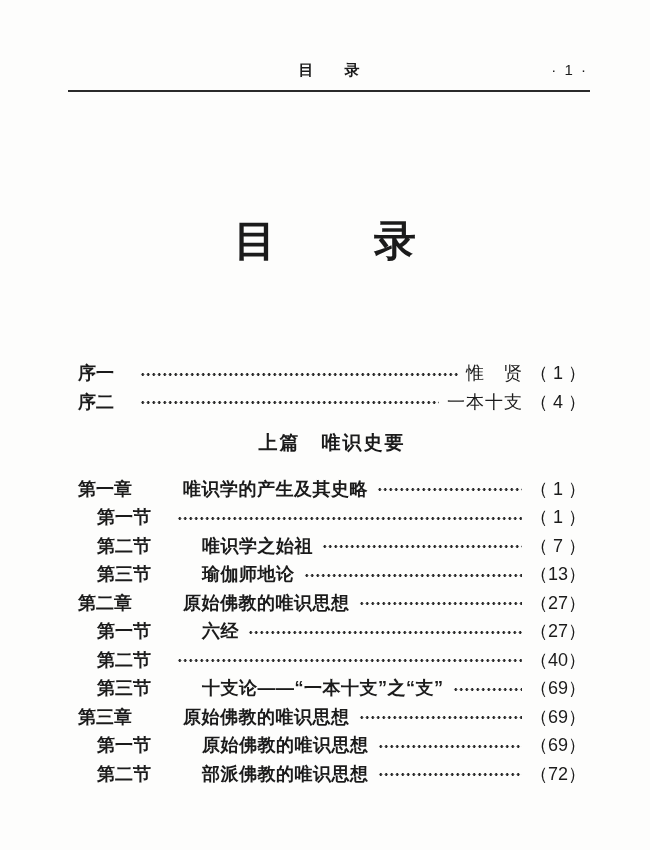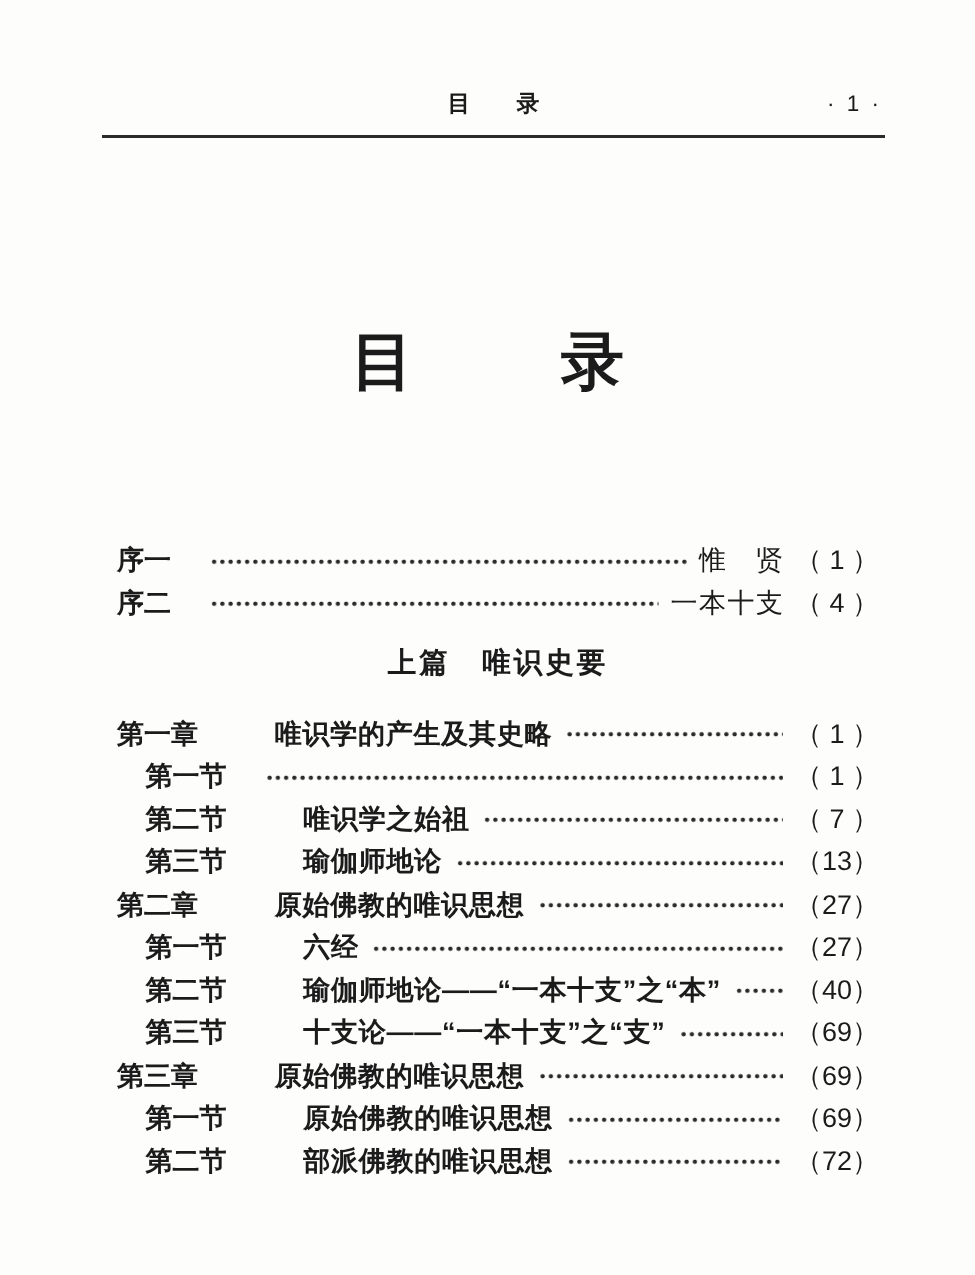--- a/index.html
+++ b/index.html
@@ -171,21 +171,20 @@
   </div>
       <div class="toc-row lvl1">
     <span class="toc-label">第一节</span>
     <span class="toc-title">六经</span>
     <span class="leader"></span>
 
     <span class="toc-page">（27）</span>
   </div>
       <div class="toc-row lvl1">
     <span class="toc-label">第二节</span>
-    <span class="toc-title">瑜伽师地论——“一本十支”之“本”</span>
     <span class="leader"></span>
 
     <span class="toc-page">（40）</span>
   </div>
       <div class="toc-row lvl1">
     <span class="toc-label">第三节</span>
     <span class="toc-title">十支论——“一本十支”之“支”</span>
     <span class="leader"></span>
 
     <span class="toc-page">（69）</span>

